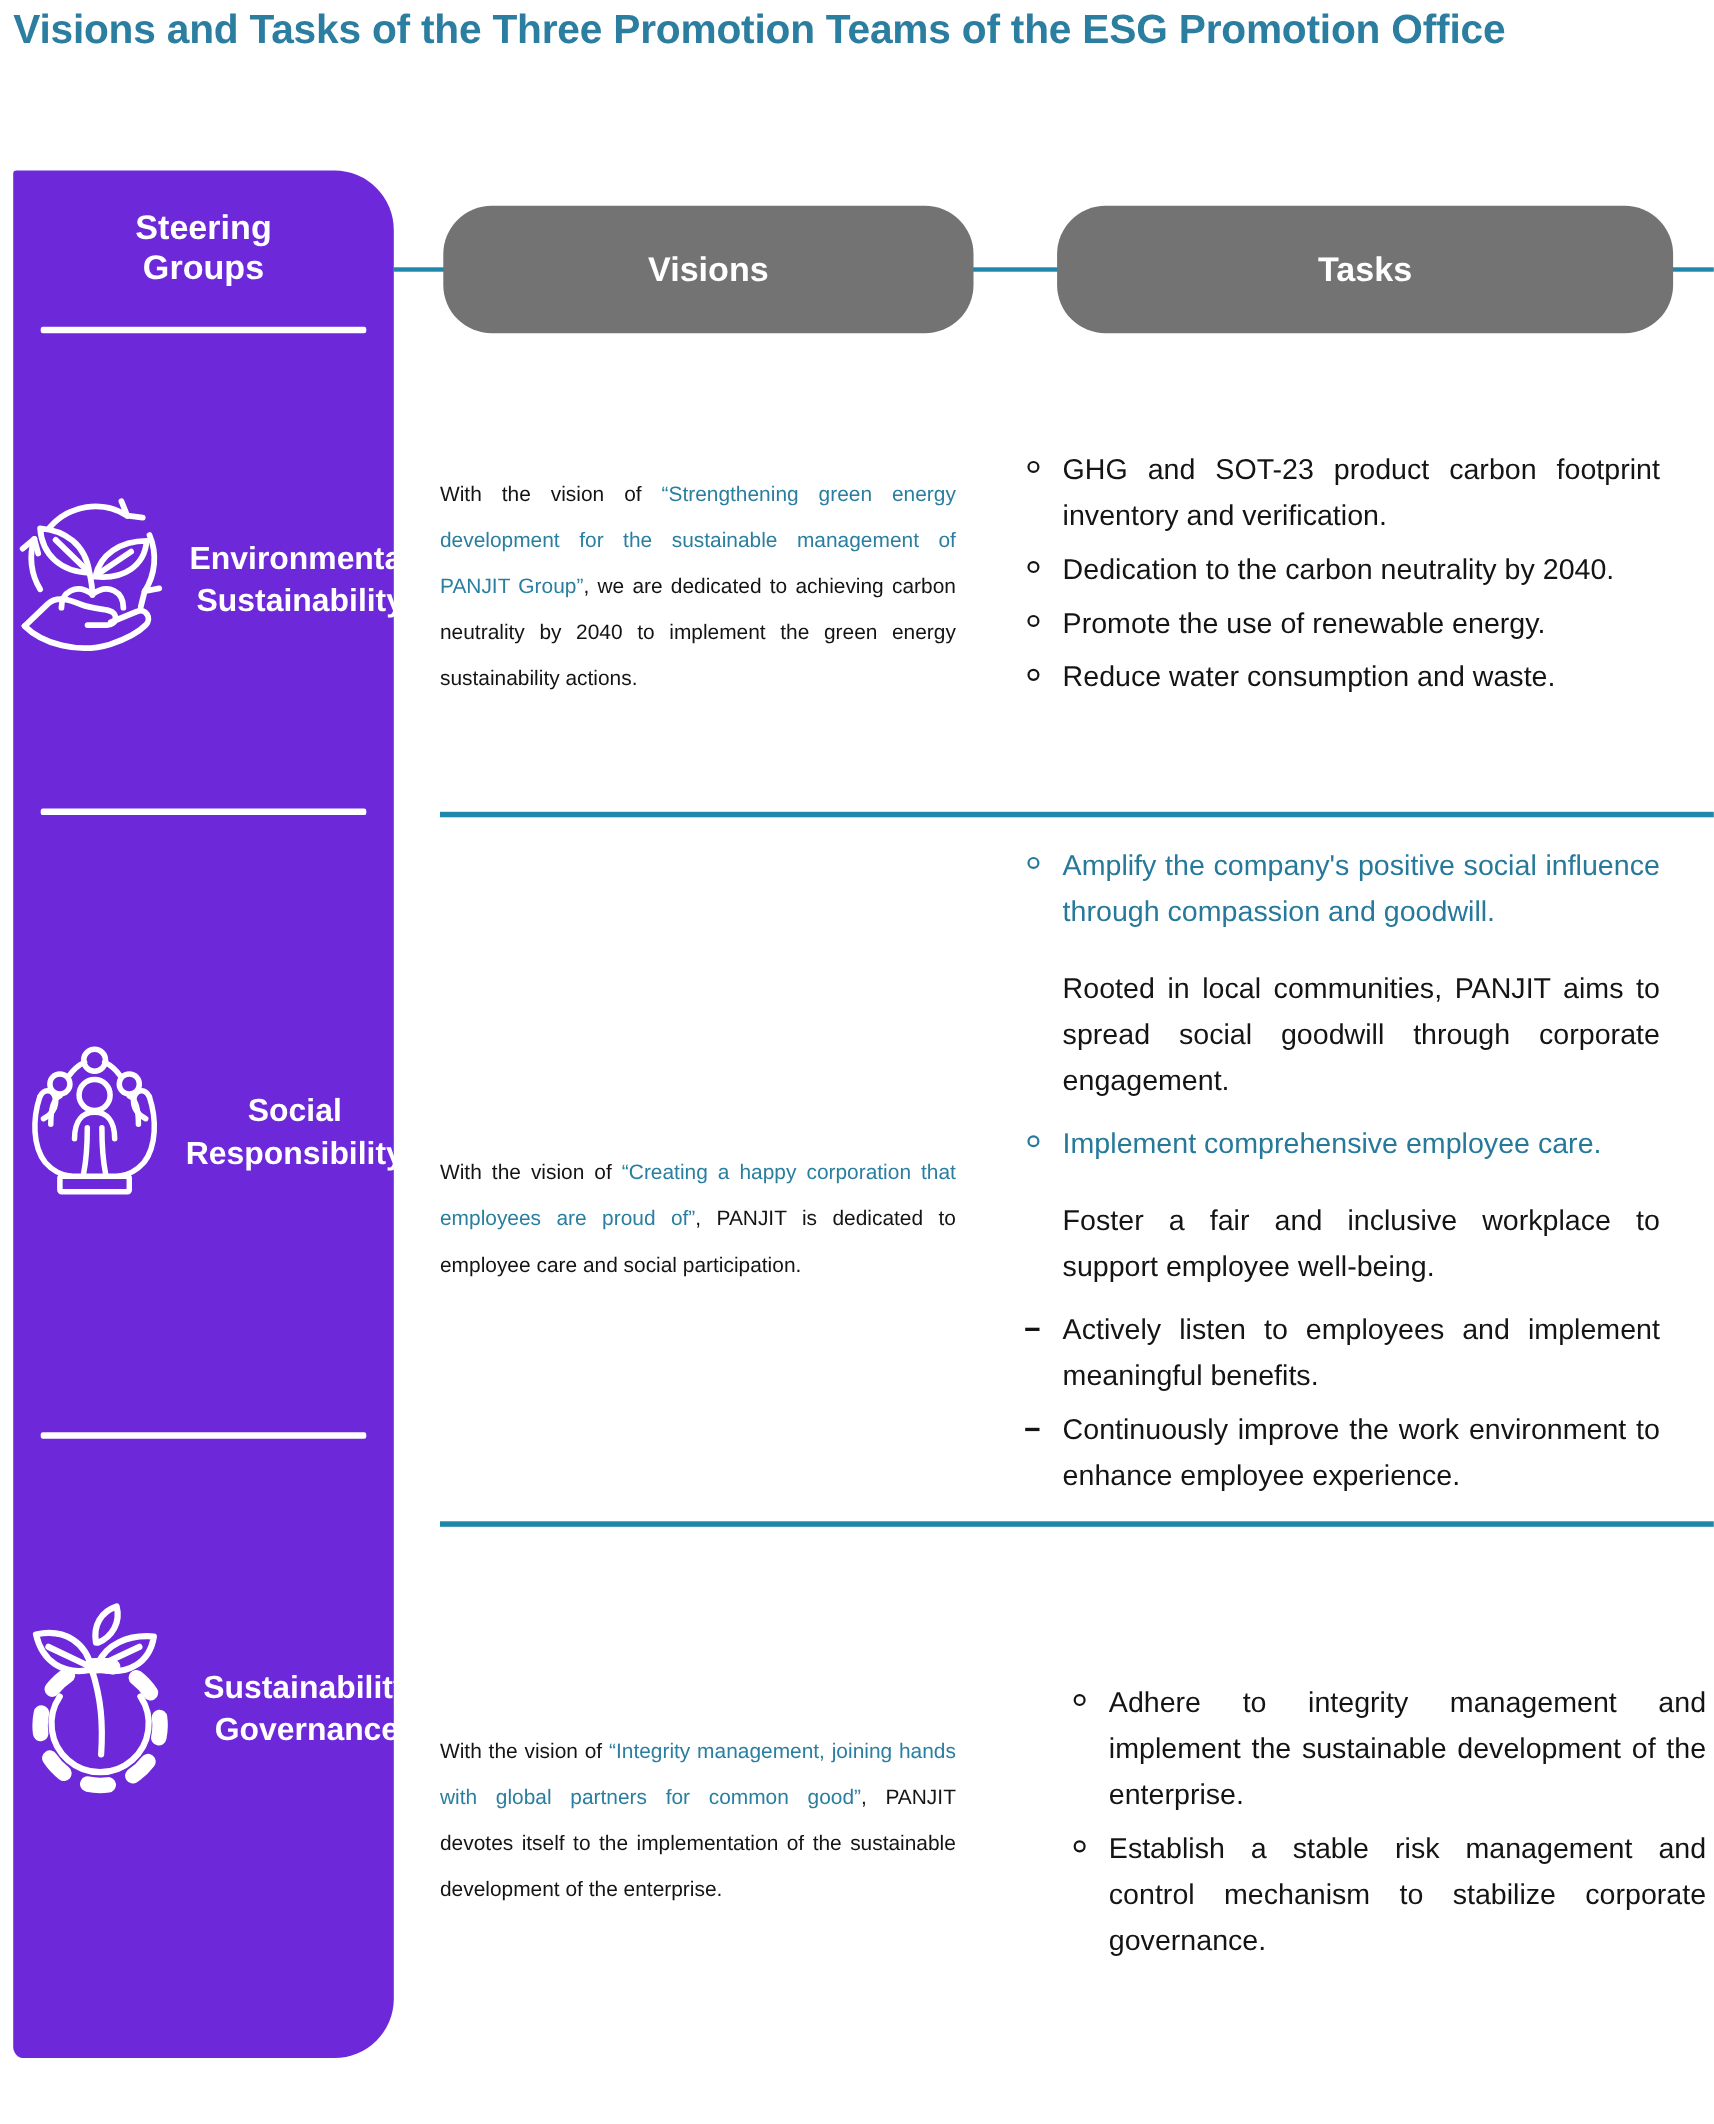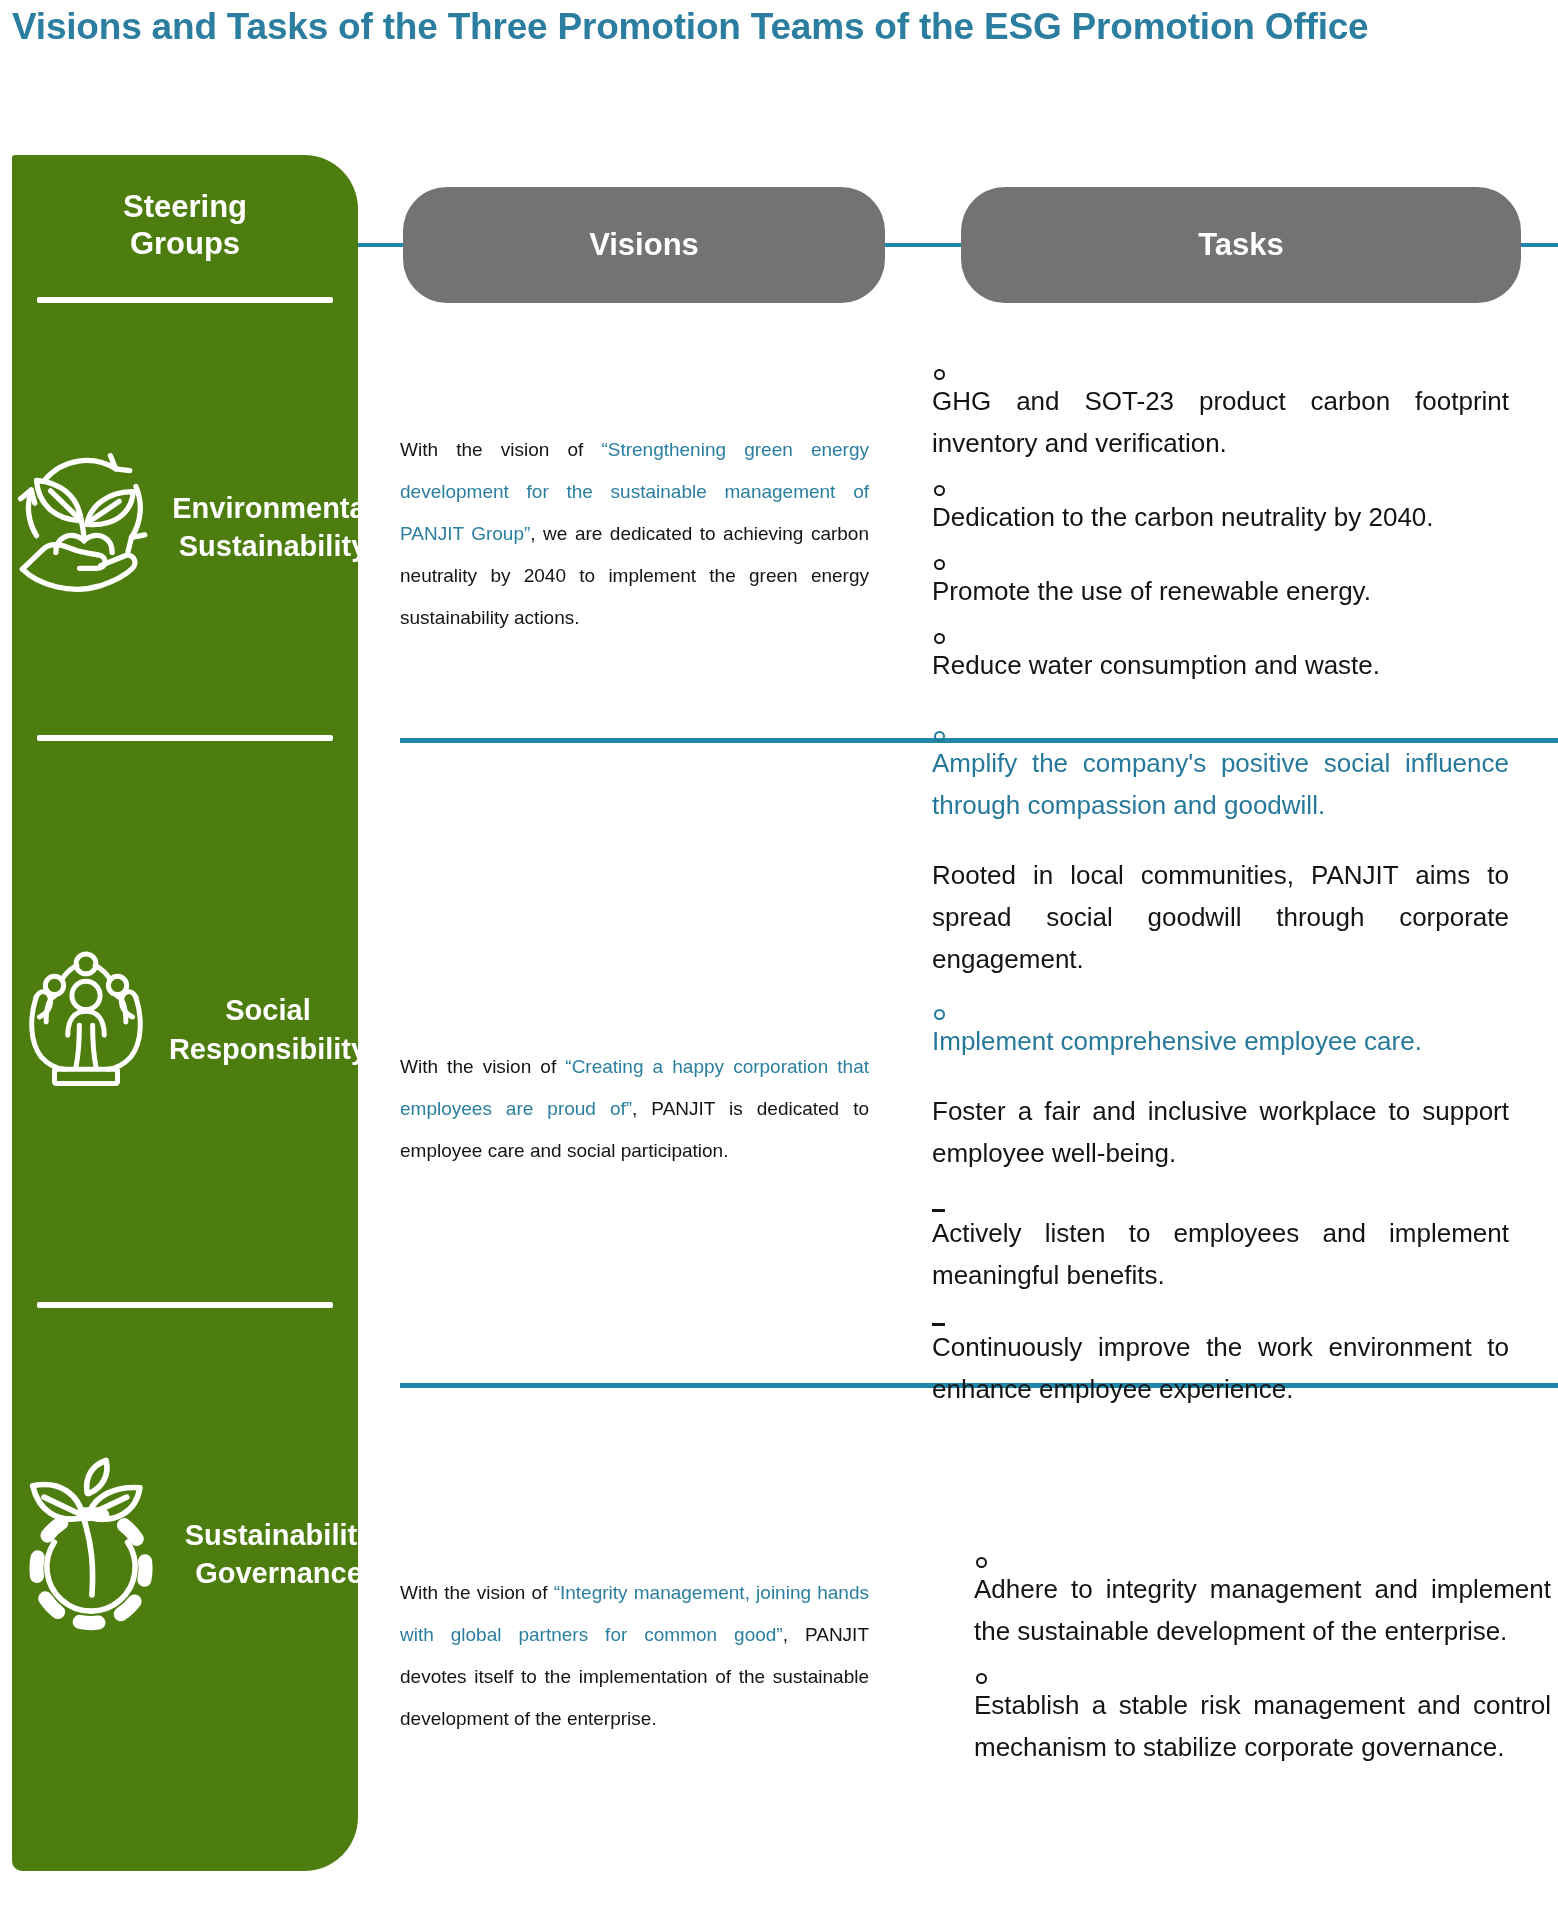--- a/index.html
+++ b/index.html
@@ -11,21 +11,21 @@
   .page-title{
     position:absolute;left:12px;top:6px;width:1540px;
     font-size:37px;font-weight:bold;color:#2b7e9f;letter-spacing:-0.2px;
   }
   
   .connector{position:absolute;top:243px;left:358px;width:1200px;height:4px;background:#1f87a9;}
 
   
   .sidebar{
     position:absolute;left:12px;top:155px;width:346px;height:1716px;
-    background:#4d7c0f;border-radius:3px 54px 54px 10px;
+    background:#6d28d9;border-radius:3px 54px 54px 10px;
     display:flex;flex-direction:column;color:#ffffff;
   }
   .side-head{
     height:142px;display:flex;align-items:center;justify-content:center;
   }
   .side-head .hd-text{
     font-size:31px;font-weight:bold;text-align:center;line-height:1.18;max-width:180px;
   }
   .side-divider{height:6px;width:296px;background:#ffffff;margin:0 auto;border-radius:2px;flex:none;}
   .side-row{display:flex;flex-direction:row;align-items:center;justify-content:center;}
@@ -63,21 +63,21 @@
     font-size:19px;line-height:42px;color:#141414;text-align:justify;
   }
   .cr1 .vision{margin-top:26px;}
   .cr2 .vision{margin-top:92px;}
   .vision .q{color:#2a7fa0;}
 
   .tasks-col{
     margin-left:63px;width:577px;flex:none;
     font-size:26px;line-height:42px;color:#141414;
   }
-  .task-item{display:flex;margin-bottom:7px;flex-direction:column;}
+  .task-item{display:flex;margin-bottom:7px;}
   .task-item:last-child{margin-bottom:0;}
   .task-item.sub{margin-bottom:15px;margin-top:28px;}
   .task-item.teal{color:#26799b;}
   .marker{width:34px;flex:none;}
   .dot{
     display:block;width:11px;height:11px;border:2.5px solid currentColor;border-radius:50%;
     margin-top:14px;margin-left:2px;box-sizing:border-box;
   }
   .dash{display:block;width:13px;border-top:3px solid #141414;margin-top:20px;}
   .ttext{flex:1;text-align:justify;}

